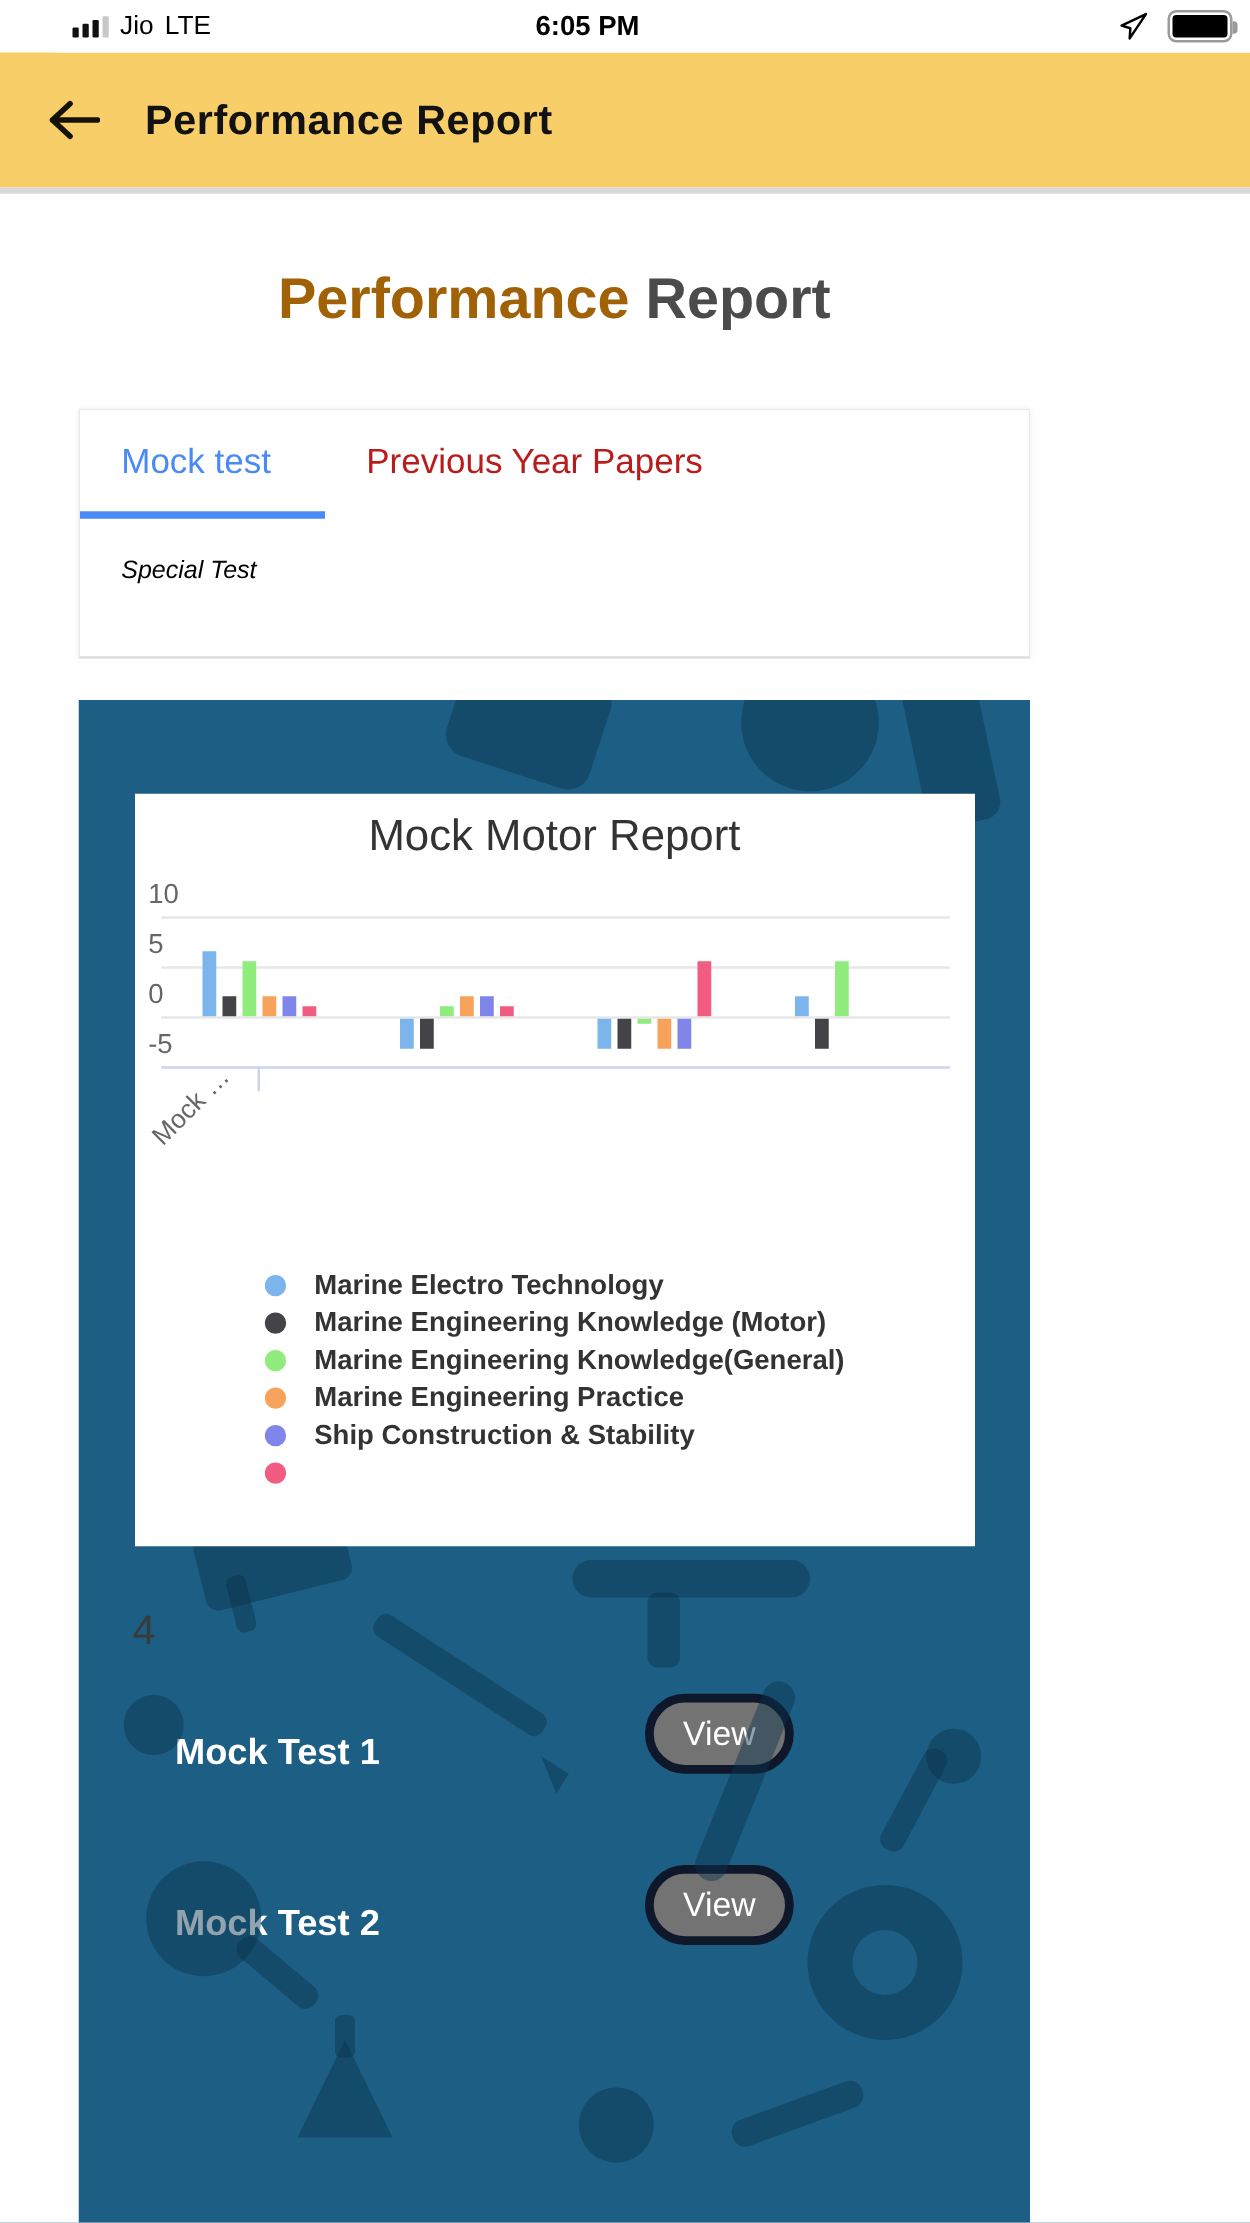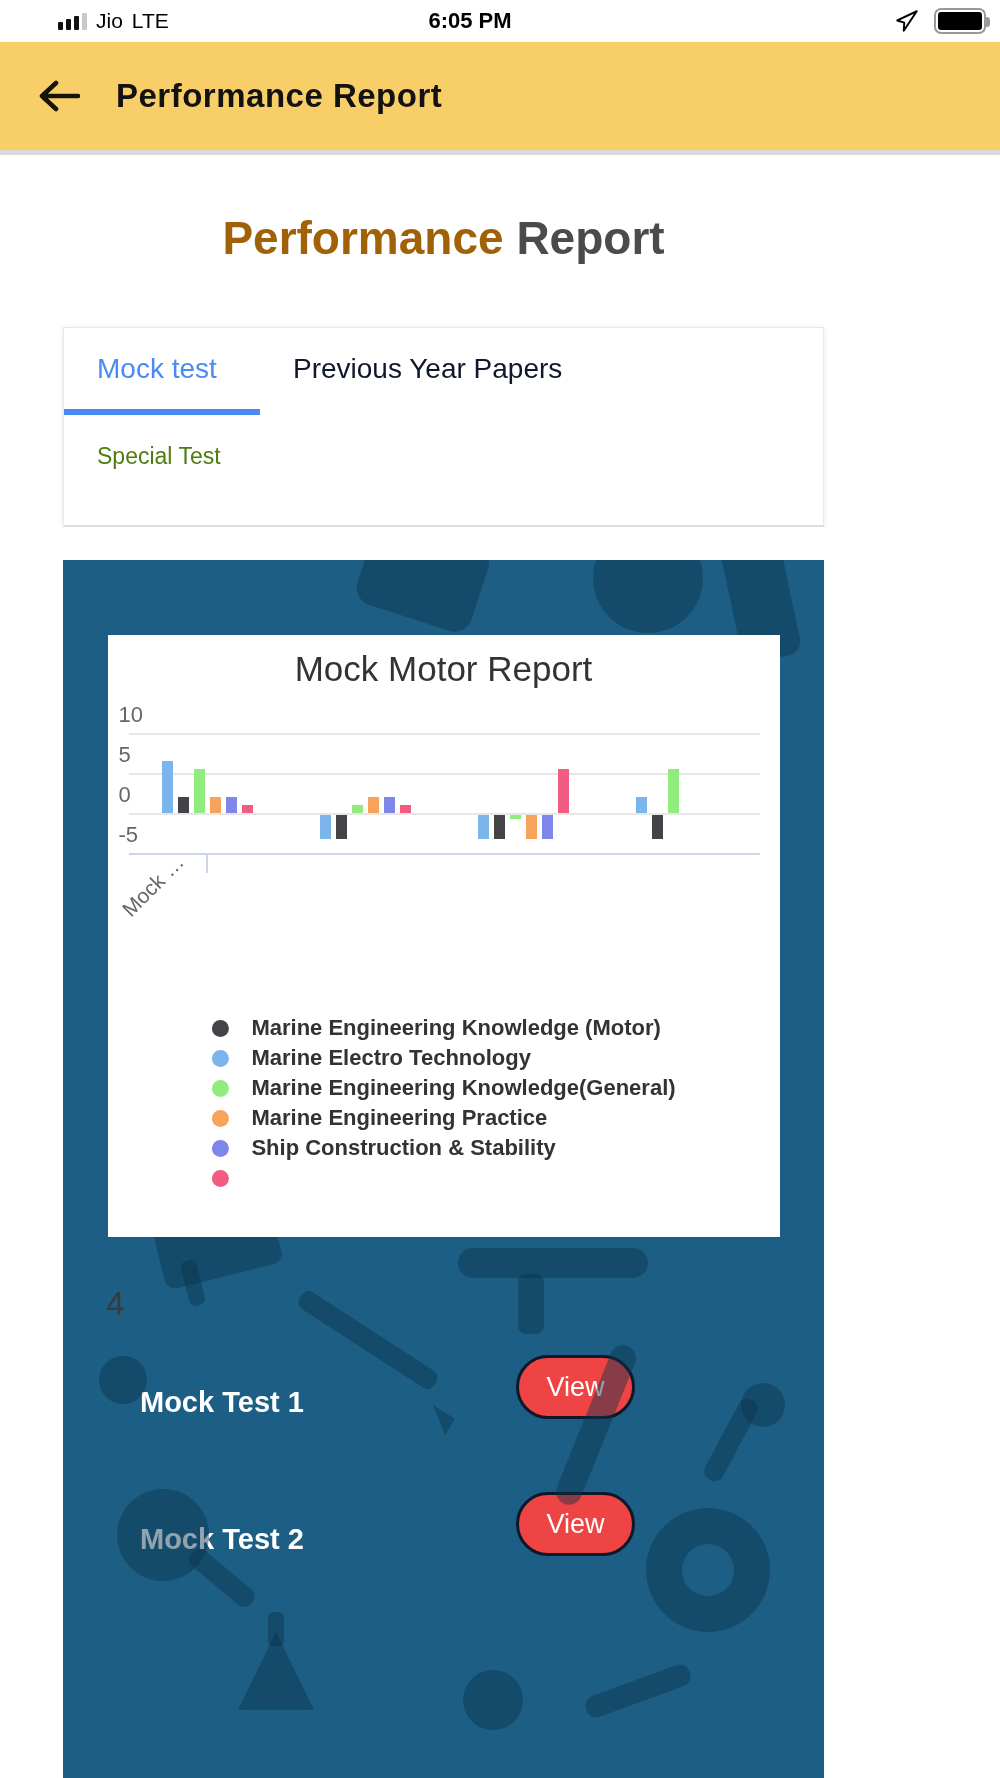--- a/index.html
+++ b/index.html
@@ -30,25 +30,25 @@
   
   .column { margin-left:63px; width:761px; }
   .heading { margin-top:56px; text-align:center; font-size:46px; font-weight:700; }
   .heading .hl { color:#a16207; }
   .heading .rest { color:#4B4B4B; }
 
   
   .tabcard { margin-top:62px; background:#fff; border:1px solid #e9e9e9; border-bottom:2px solid #dcdcdc;
              box-shadow:0 1px 5px rgba(0,0,0,.10); height:200px; }
   .tabrow1 { position:relative; height:87px; }
-  .tab { position:absolute; top:0; height:81px; display:flex; align-items:center; font-size:28px; color:#0f172a; cursor:pointer; }
+  .tab { position:absolute; top:0; height:81px; display:flex; align-items:center; font-size:28px; color:#b91c1c; cursor:pointer; }
   .tab-active { left:0; width:196px; padding-left:33px; color:#4A8AF4; }
   .tab-2 { left:229px; }
   .tab-underline { position:absolute; left:0; top:81px; width:196px; height:6px; background:#4A8AF4; }
-  .tabrow2 { height:83px; display:flex; align-items:center; padding-left:33px; font-size:23px; color:#4d7c0f; cursor:pointer; }
+  .tabrow2 { height:83px; display:flex; align-items:center; padding-left:33px; font-size:20px; color:#000000; cursor:pointer;font-style:italic; }
   .whiteband { height:33px; background:#fff; }
 
   
   .panel { position:relative; background:#1C5E84; height:1240px; overflow:hidden; }
   .wm { position:absolute; inset:0; }
 
   
   .chart-card { position:relative; width:672px; height:602px; margin:75px auto 0; background:#fff; }
   .chart-title { position:absolute; top:14px; left:0; right:0; text-align:center;
                  font-size:35px; color:#333; }
@@ -65,21 +65,21 @@
   .legend-dot { width:17px; height:17px; border-radius:50%; margin-right:23px; flex:none; }
   .legend-label { font-size:22px; font-weight:700; color:#333; white-space:nowrap; }
 
   
   .count { margin:48px 0 0 43px; font-size:33px; color:#3a3a38; }
   .testrow { display:flex; align-items:flex-end; justify-content:space-between;
              padding:0 189px 0 77px; height:64px; }
   .testrow.r1 { margin-top:32px; }
   .testrow.r2 { margin-top:73px; }
   .test-label { font-size:29px; font-weight:700; color:#fff; }
-  .view-btn { width:119px; height:64px; background:#ef4444; border:3px solid #0f172a; border-radius:32px;
+  .view-btn { width:119px; height:64px; background:#737373; border:7px solid #0f172a; border-radius:32px;
               color:#fff; font-size:27px; display:flex; align-items:center; justify-content:center;
               cursor:pointer; font-family:"Liberation Sans", sans-serif; }
 </style>
 </head>
 <body>
 
 <div class="statusbar">
   <div class="sb-left">
     <div class="sig">
       <span class="s1"></span>
@@ -183,26 +183,26 @@
           <div class="bar" style="left: 276px; background: rgb(128, 133, 233); top: 162px; height: 16px;"></div>
           <div class="bar" style="left: 434px; background: rgb(128, 133, 233); top: 180px; height: 24px;"></div>
           <div class="bar" style="left: 134px; background: rgb(241, 92, 128); top: 170px; height: 8px;"></div>
           <div class="bar" style="left: 292px; background: rgb(241, 92, 128); top: 170px; height: 8px;"></div>
           <div class="bar" style="left: 450px; background: rgb(241, 92, 128); top: 134px; height: 44px;"></div>
         </div>
       <div class="xtick"></div>
       <div class="xlab">Mock …</div>
       <div class="legend">
           <div class="legend-item">
+            <span class="legend-dot" style="background: rgb(124, 181, 236);"></span>
+            <span class="legend-label">Marine Electro Technology</span>
+          </div>
+          <div class="legend-item">
             <span class="legend-dot" style="background: rgb(67, 67, 72);"></span>
             <span class="legend-label">Marine Engineering Knowledge (Motor)</span>
-          </div>
-          <div class="legend-item">
-            <span class="legend-dot" style="background: rgb(124, 181, 236);"></span>
-            <span class="legend-label">Marine Electro Technology</span>
           </div>
           <div class="legend-item">
             <span class="legend-dot" style="background: rgb(144, 237, 125);"></span>
             <span class="legend-label">Marine Engineering Knowledge(General)</span>
           </div>
           <div class="legend-item">
             <span class="legend-dot" style="background: rgb(247, 163, 92);"></span>
             <span class="legend-label">Marine Engineering Practice</span>
           </div>
           <div class="legend-item">

